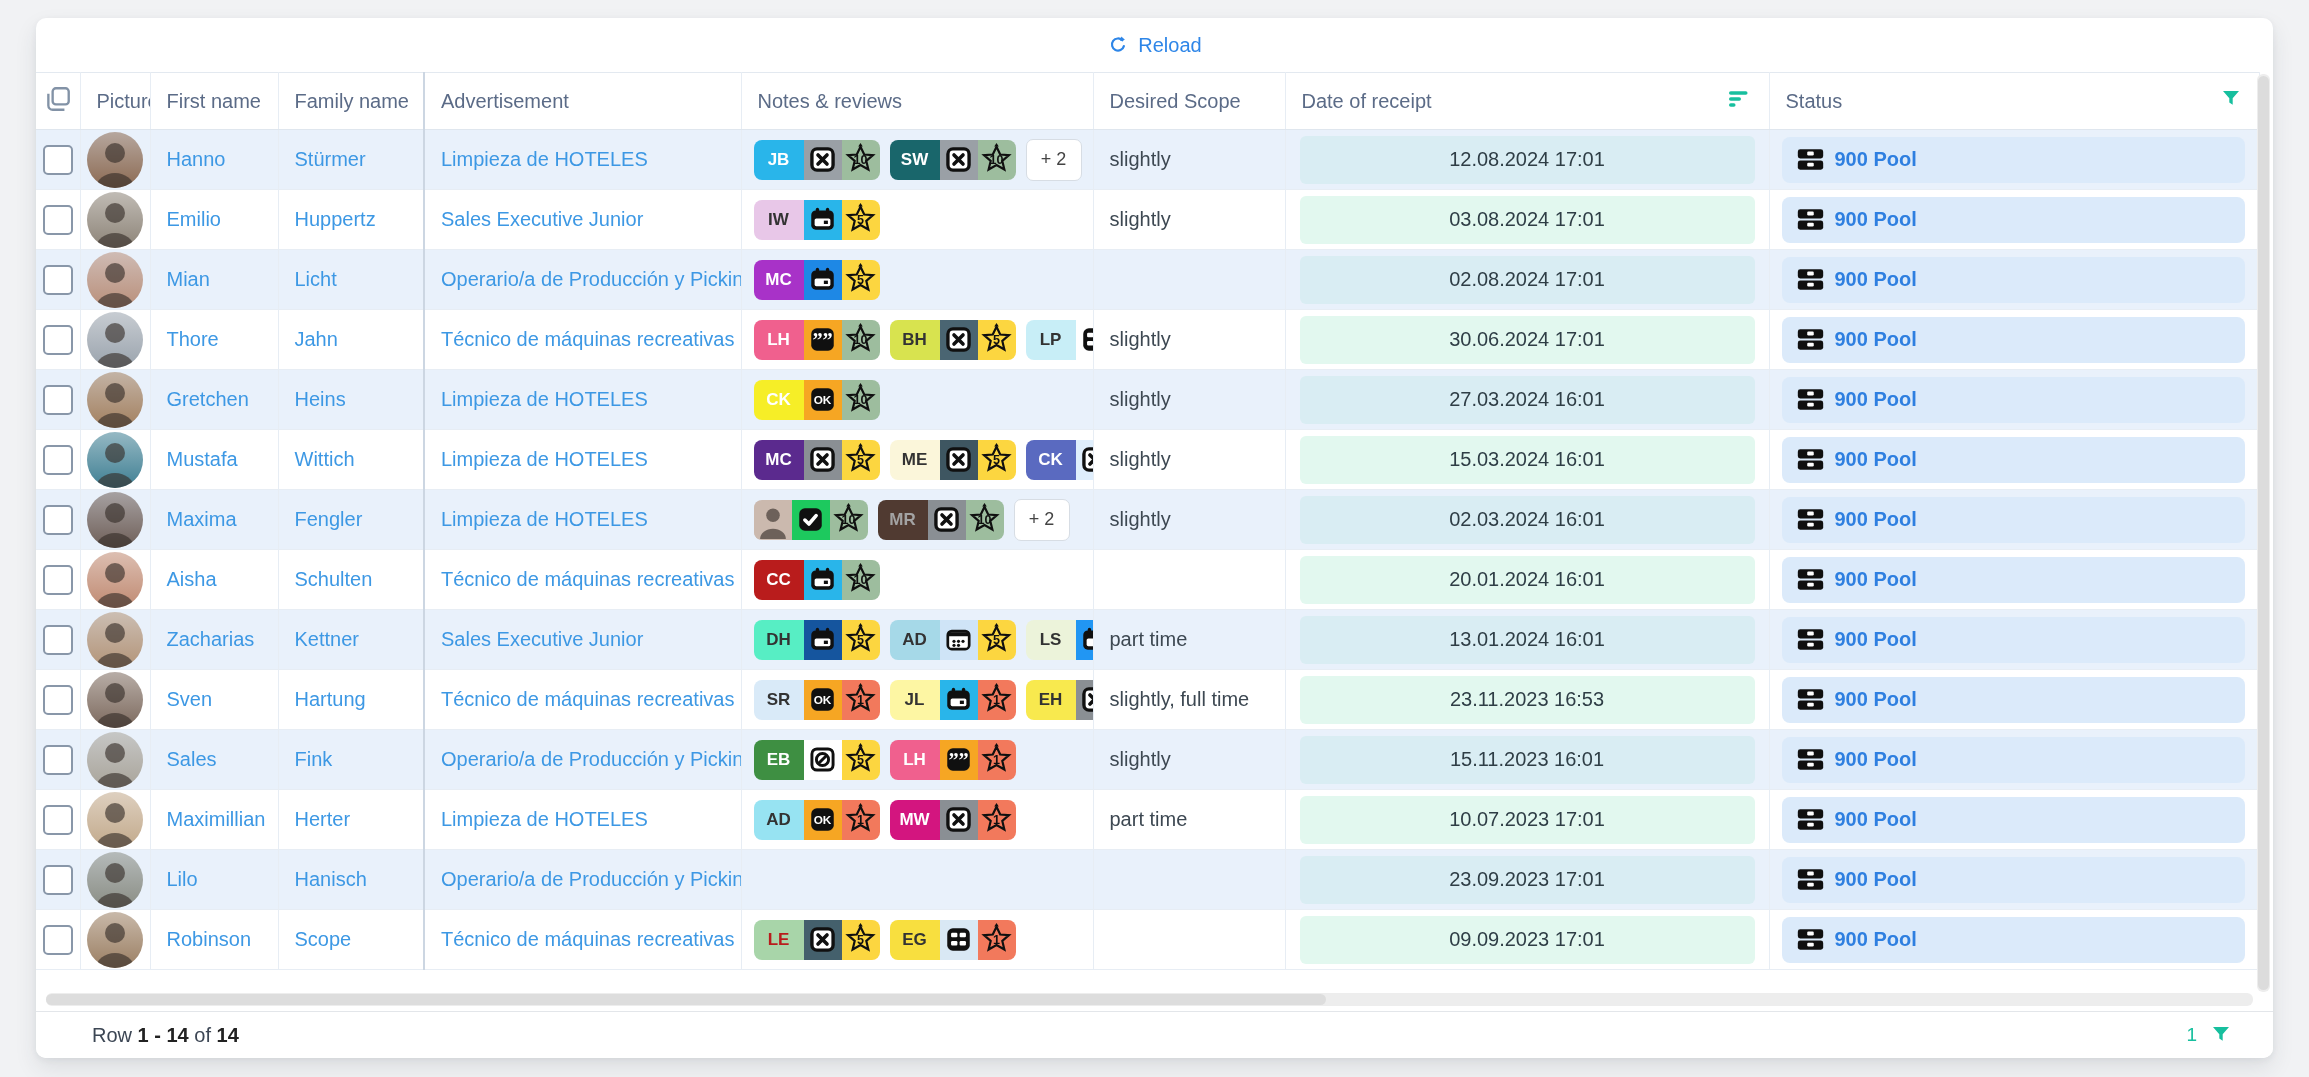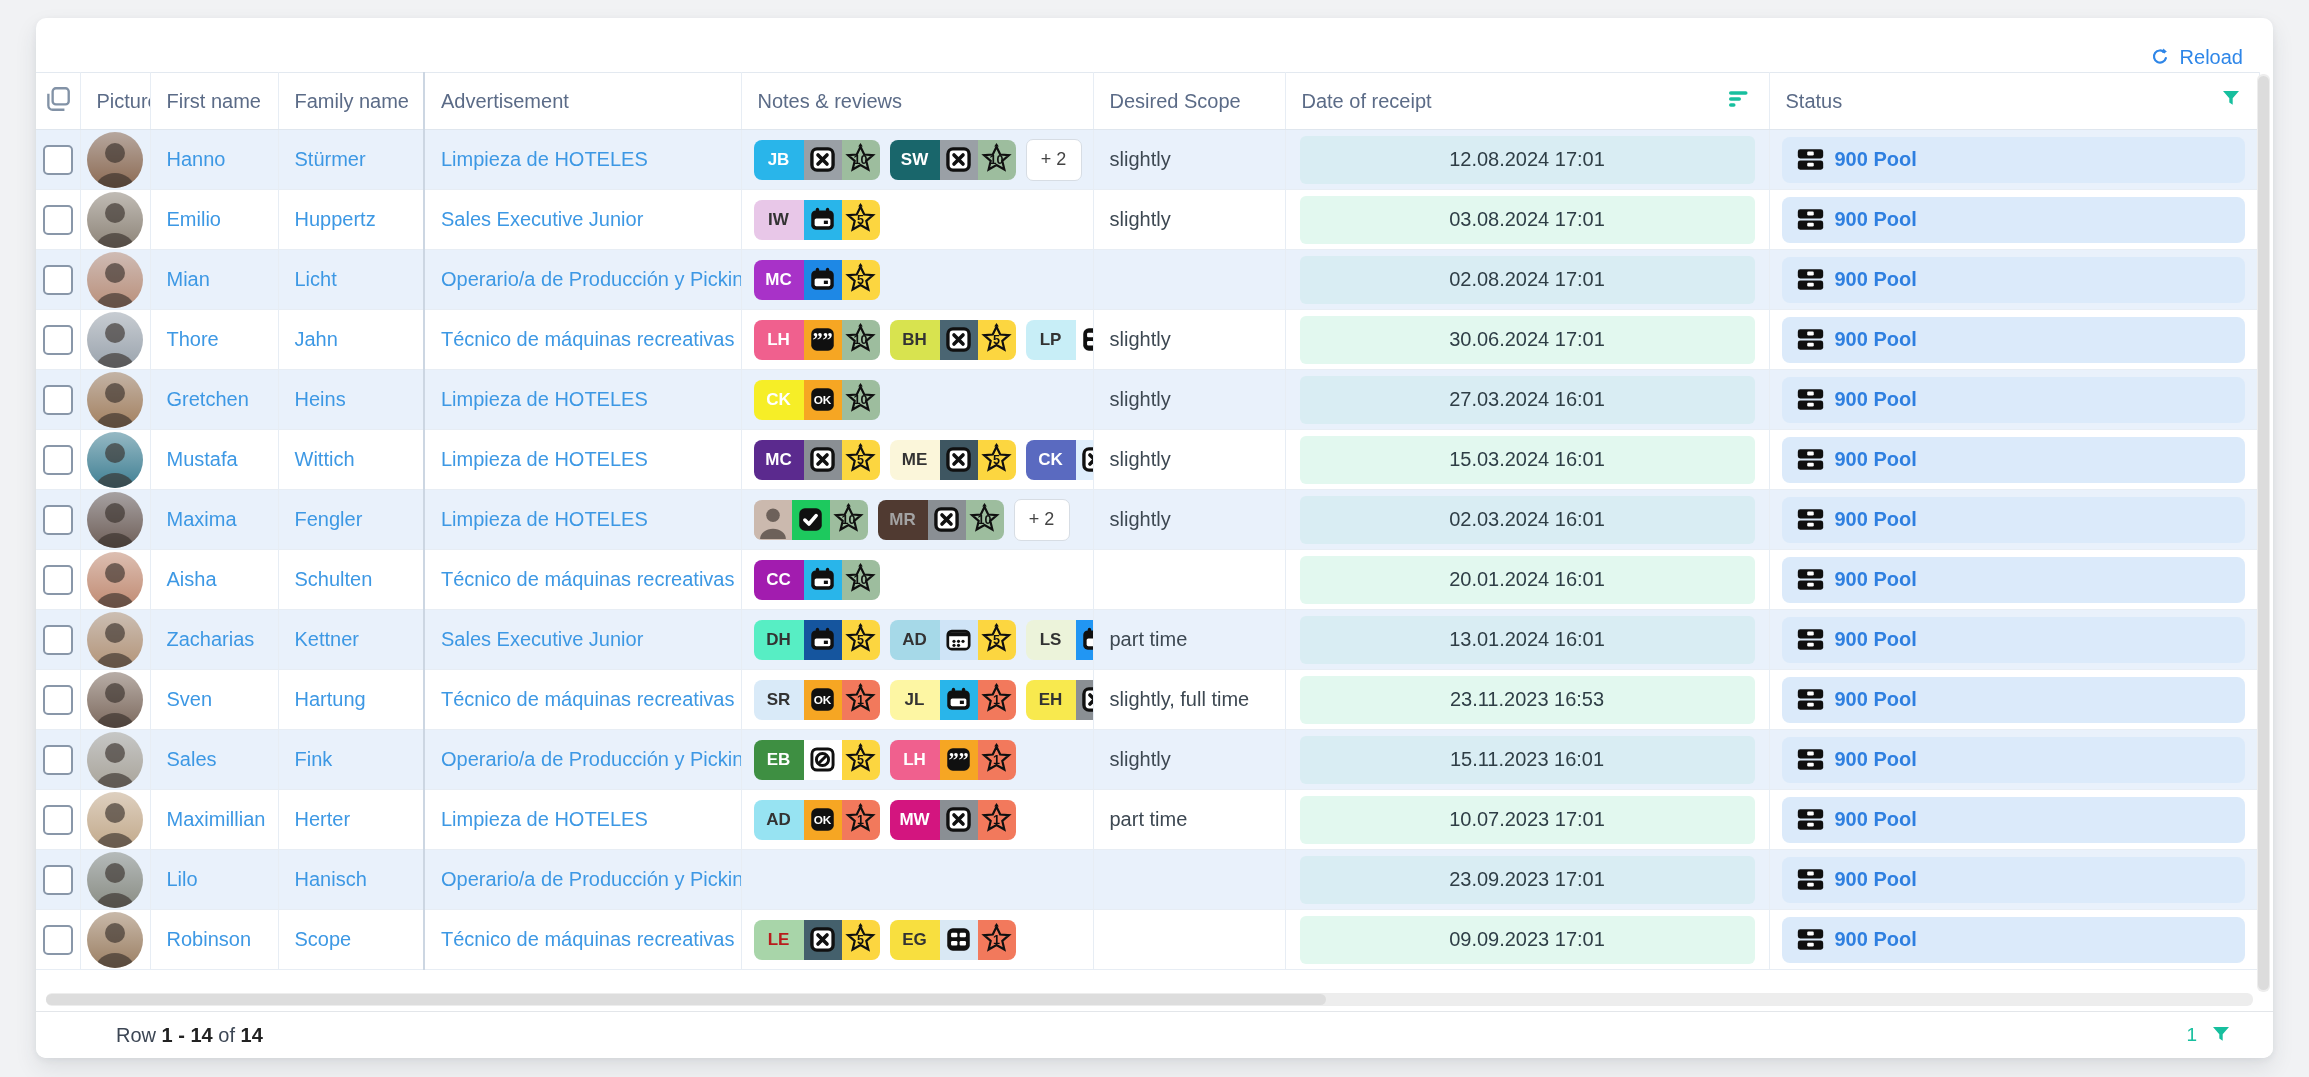--- a/index.html
+++ b/index.html
@@ -9,21 +9,21 @@
     font-family:"Liberation Sans",sans-serif;
     -webkit-font-smoothing:antialiased;
   }
   .card{
     position:absolute;left:36px;top:18px;width:2237px;height:1040px;
     background:#ffffff;border-radius:10px;
     box-shadow:0 10px 22px rgba(40,50,60,.10), 0 2px 6px rgba(40,50,60,.06);
     overflow:hidden;
   }
   
-  .toolbar{height:54px;display:flex;align-items:center;justify-content:flex-end;padding:12px 30px;}
+  .toolbar{height:54px;display:flex;align-items:center;justify-content:center;padding:0 30px;}
   .reload{display:flex;align-items:center;gap:9px;color:#2e86e8;font-size:20px;cursor:pointer;}
   
   .grid{position:absolute;left:0;top:54px;right:14px;}
   table{border-collapse:collapse;table-layout:fixed;width:2223px;}
   th,td{padding:0;border-right:1px solid #e7edf4;overflow:hidden;white-space:nowrap;}
   thead th{
     height:56px;border-top:1px solid #e3e9f0;border-bottom:1px solid #dfe6ee;
     font-weight:400;color:#5b6b87;font-size:20px;text-align:left;background:#fff;
     position:relative;
   }
@@ -57,21 +57,21 @@
   .status-pill{height:46px;margin:0 14px 0 12px;border-radius:8px;background:#dbeafa;
     display:flex;align-items:center;gap:10px;padding-left:14px;cursor:pointer;font-weight:bold;}
   .status-pill span{color:#2e7fe0;font-size:20px;}
   
   .vscroll{position:absolute;top:56px;right:3px;width:13px;bottom:66px;background:#ededed;border-radius:6px;}
   .vscroll .thumb{position:absolute;left:1px;right:1px;top:2px;bottom:2px;background:#dcdcdc;border-radius:6px;}
   .hscroll{position:absolute;left:10px;right:20px;bottom:52px;height:13px;background:#ededed;border-radius:6px;}
   .hscroll .thumb{position:absolute;top:1px;bottom:1px;left:0;width:58%;background:#dddddd;border-radius:6px;}
   
   .footer{position:absolute;left:0;right:0;bottom:0;height:46px;border-top:1px solid #e3e6ea;
-    display:flex;align-items:center;justify-content:space-between;padding:0 40px 0 80px;background:#fff;
+    display:flex;align-items:center;justify-content:space-between;padding:0 40px 0 56px;background:#fff;
     font-size:20px;color:#3c4654;}
   .footer .left b{font-weight:700;color:#222;}
   .footer .right{display:flex;align-items:center;gap:12px;}
   .page-num{color:#17bf9e;font-size:19px;}
   .muted-ic{display:inline-flex;vertical-align:middle;}
   .sort-ic{margin-left:auto;}
   .filter-ic{margin-left:auto;}
 </style>
 </head>
 <body>
@@ -753,21 +753,21 @@
             </td>
             <td>
               <div class="cell-pad"><a class="lnk">Schulten</a></div>
             </td>
             <td class="col-pin">
               <div class="cell-pad"><a class="lnk">Técnico de máquinas recreativas</a></div>
             </td>
             <td>
               <div class="notes">
                 <div class="chip">
-                  <span class="seg init" style="background:#a21caf;color:#ffffff">CC</span>
+                  <span class="seg init" style="background:#b91c1c;color:#ffffff">CC</span>
                   <span class="seg" style="background:#29b5ea">
                     <svg viewBox="0 0 24 24" width="27" height="27">
                       <rect x="2" y="4" width="20" height="17" rx="4" fill="#101010"></rect>
                       <rect x="6" y="1.5" width="3" height="5" rx="1.5" fill="#101010"></rect>
                       <rect x="15" y="1.5" width="3" height="5" rx="1.5" fill="#101010"></rect>
                       <rect x="5" y="11" width="14" height="7" rx="1.5" fill="#fff"></rect>
                       <rect x="13.2" y="13" width="3.6" height="3" fill="#101010"></rect>
                     </svg>
                   </span>
                   <span class="seg" style="background:#9dbd9e">

